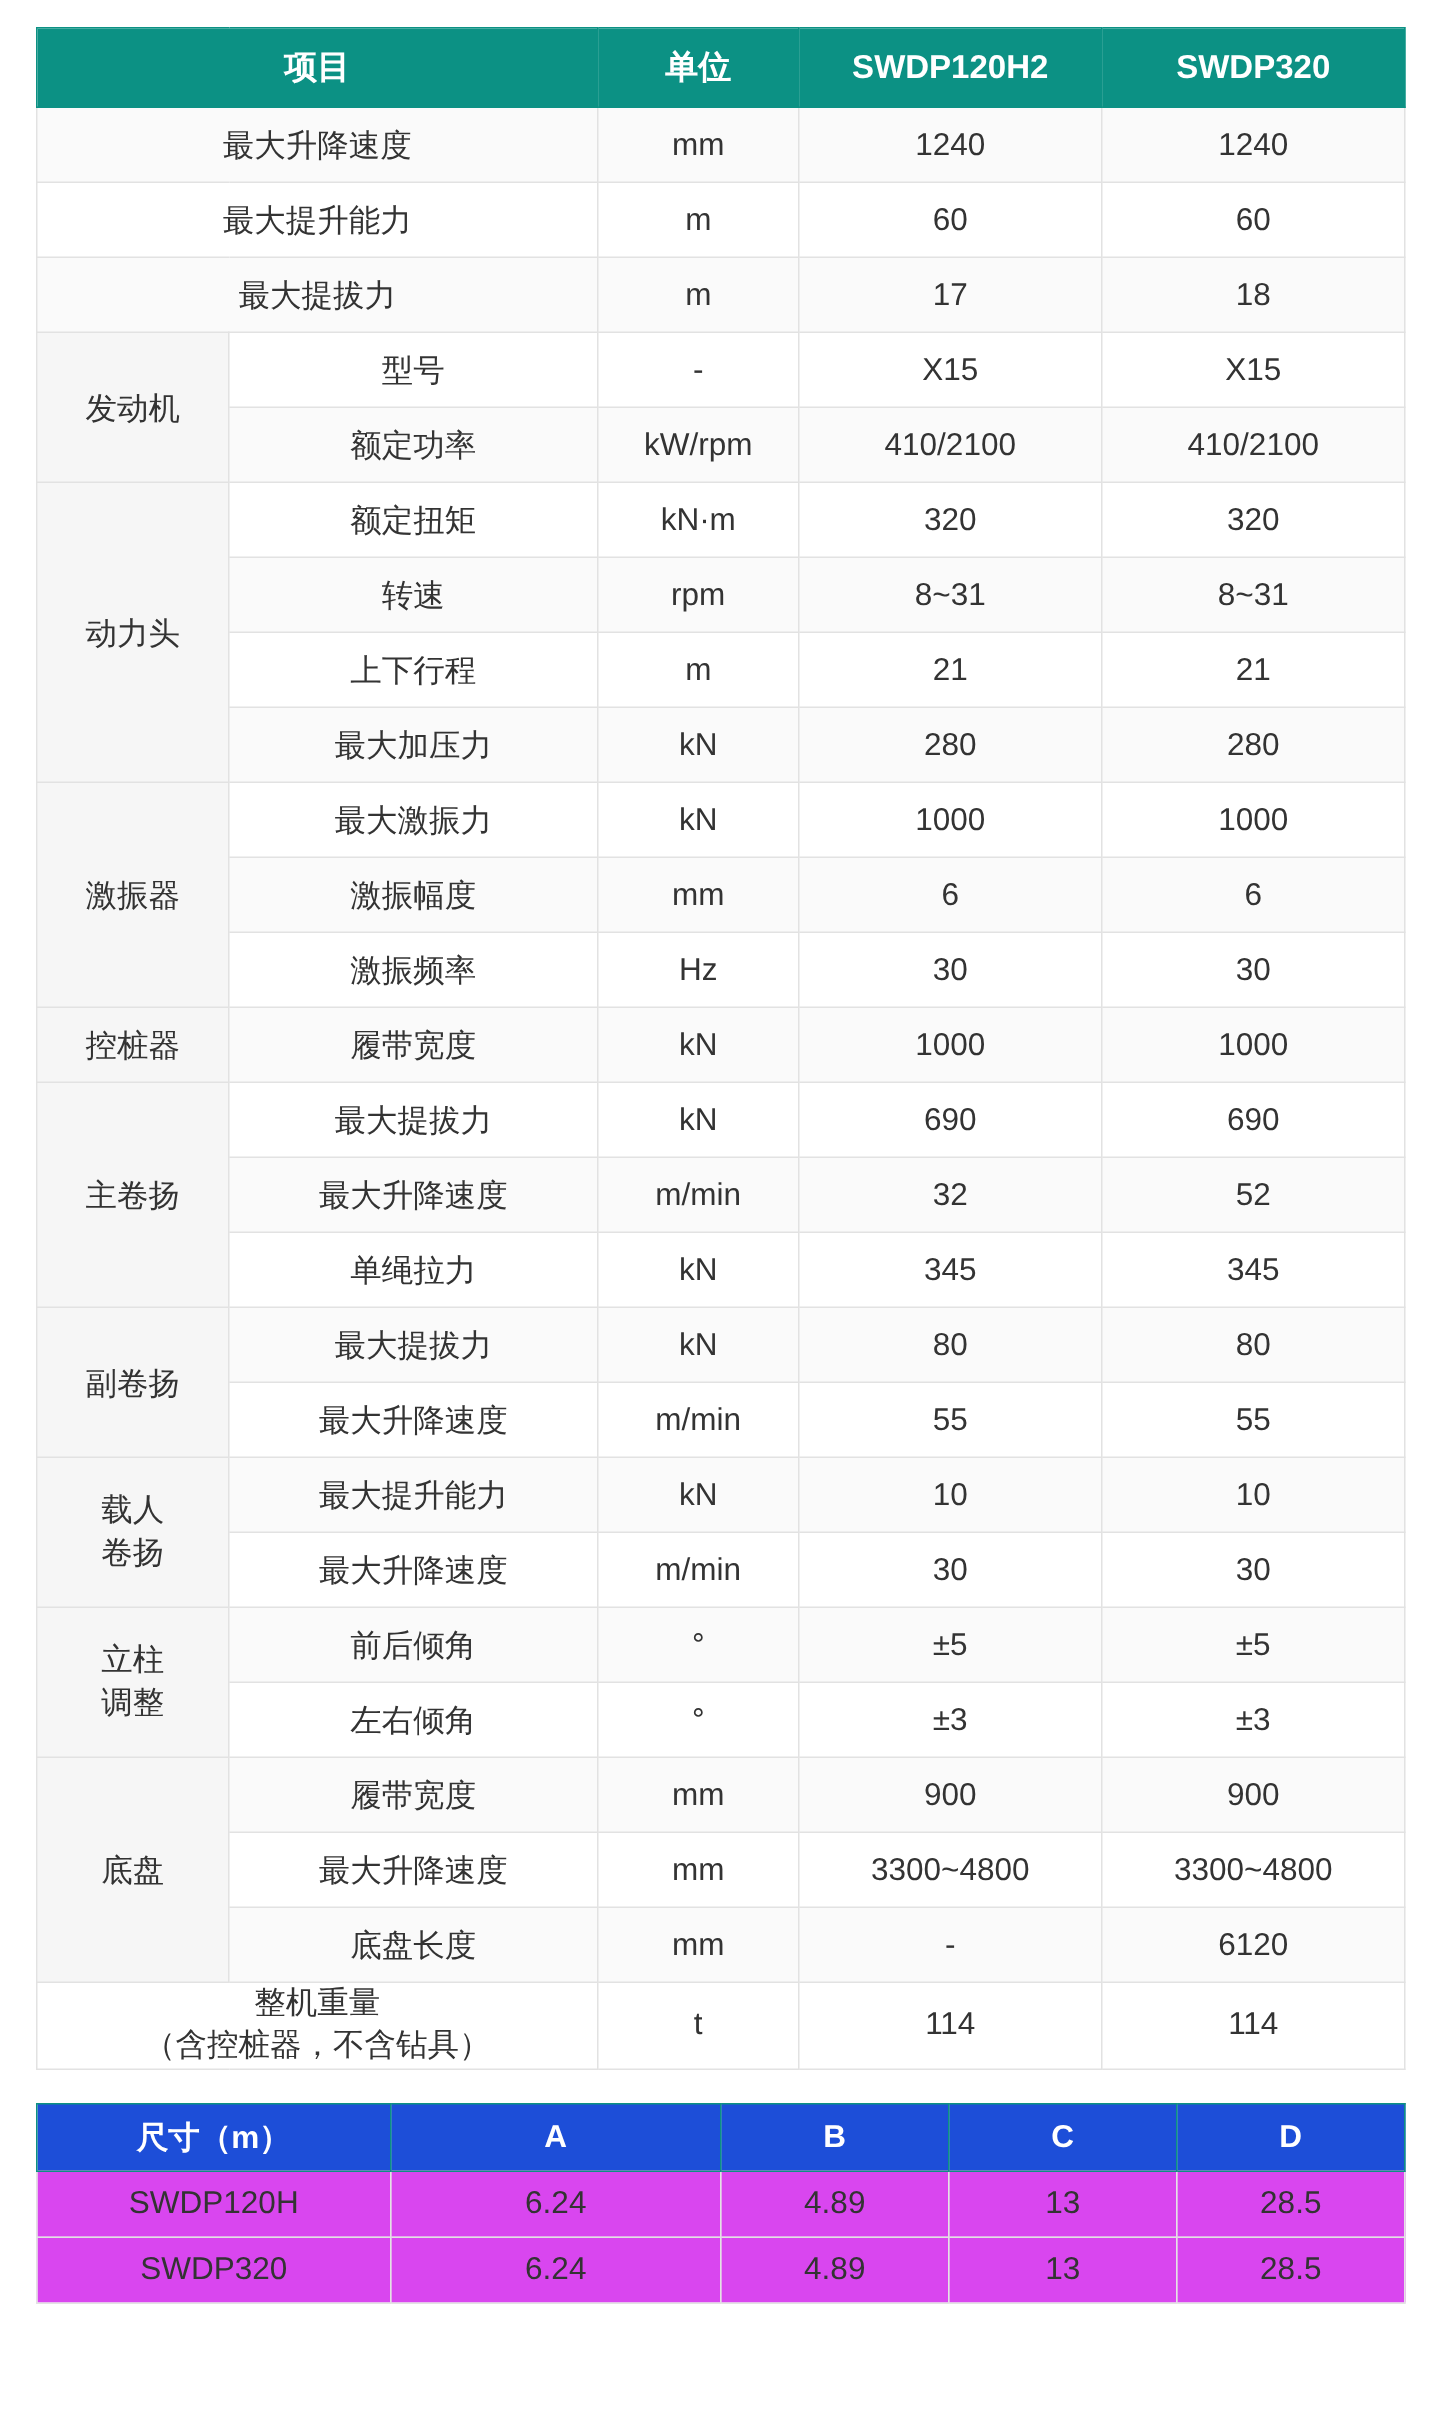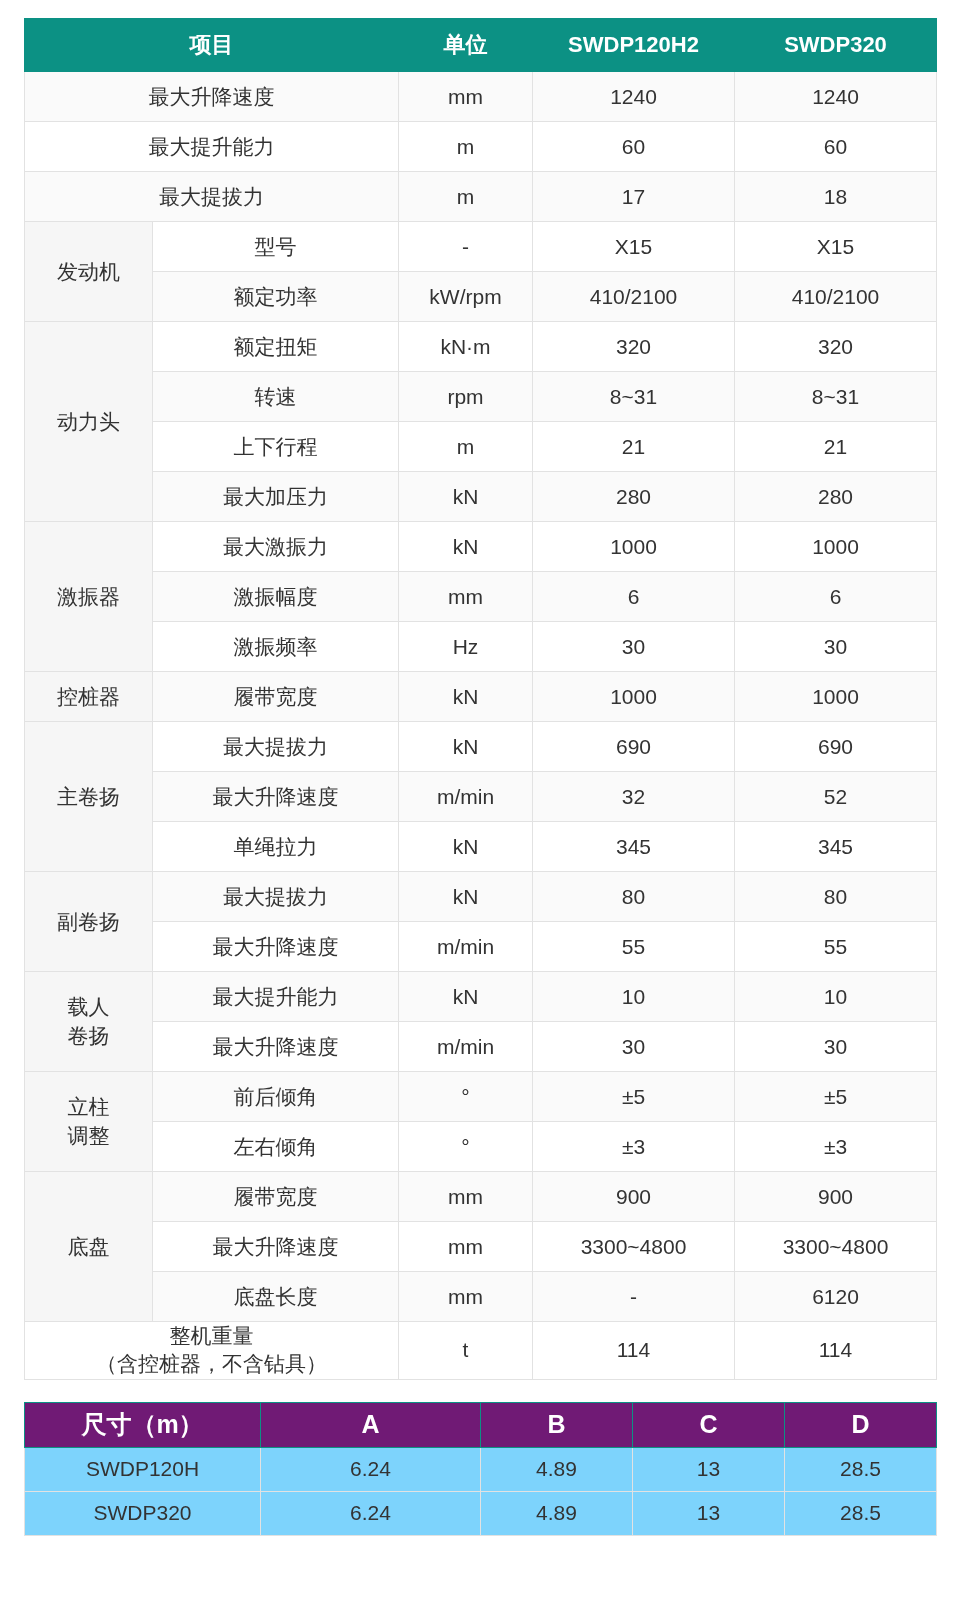--- a/index.html
+++ b/index.html
@@ -78,29 +78,29 @@
     border: 1px solid #e2e2e2;
     font-size: 21px;
     font-weight: normal;
     text-align: center;
     vertical-align: middle;
     height: 43px;
     padding: 0;
     color: #333333;
   }
   #dim-table thead th {
-    background: #701a75;
+    background: #1d4ed8;
     color: #ffffff;
     font-weight: bold;
-    font-size: 25px;
+    font-size: 21px;
     height: 44px;
     border: 1px solid #0c9184;
   }
   #dim-table tbody tr td {
-    background: #7dd3fc;
+    background: #d946ef;
   }
   col.d-name { width: 236px; }
   col.d-a    { width: 220px; }
   col.d-b    { width: 152px; }
   col.d-c    { width: 152px; }
   col.d-d    { width: 152px; }
 </style>
 </head>
 <body>
 

